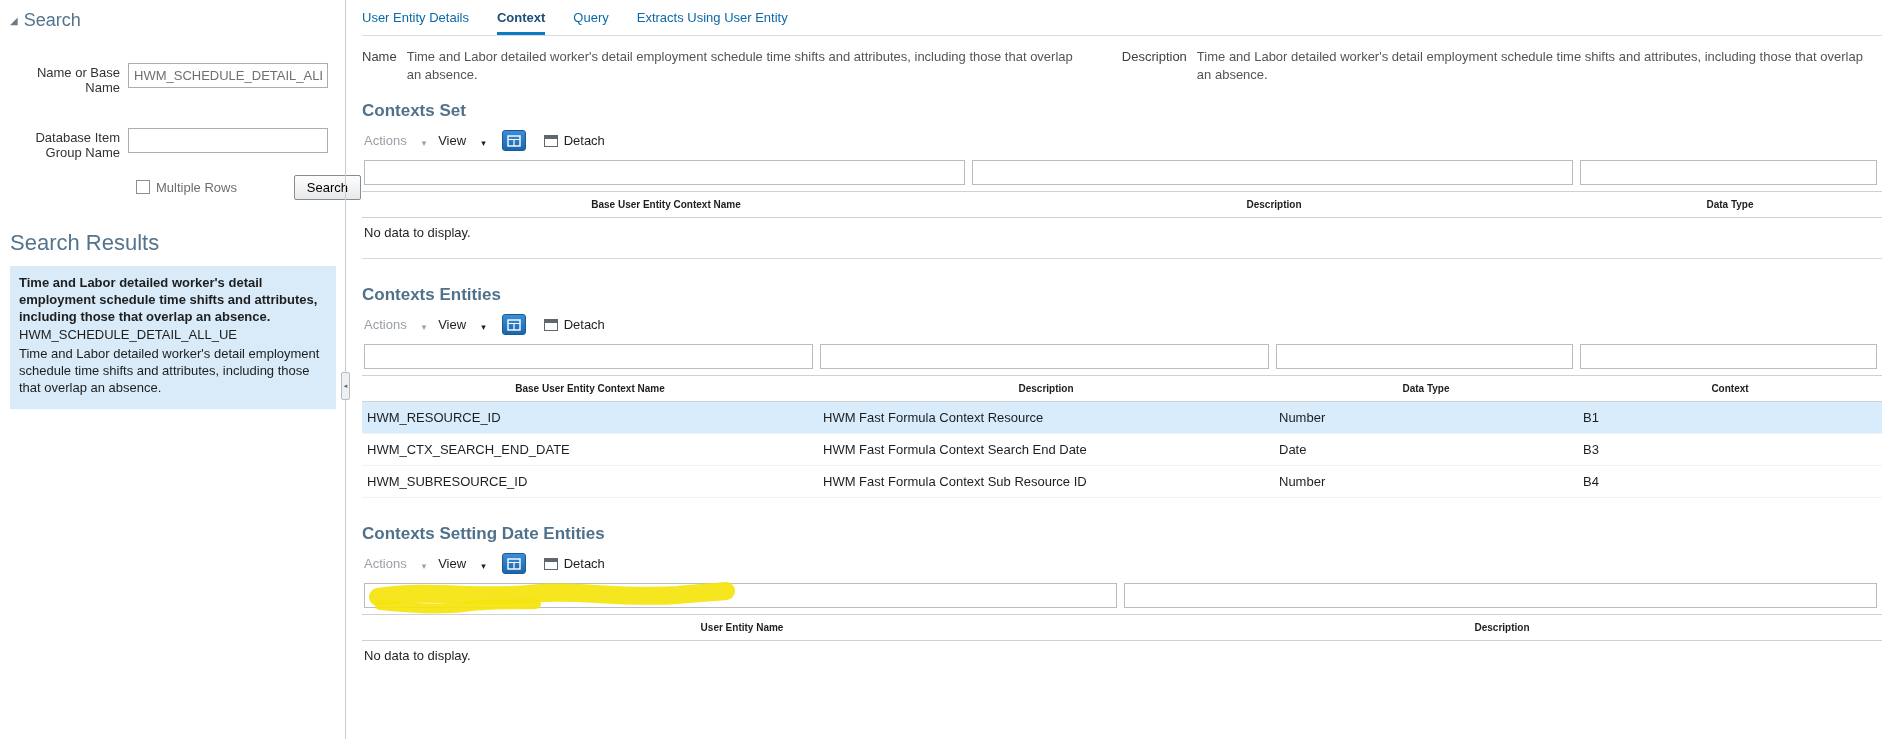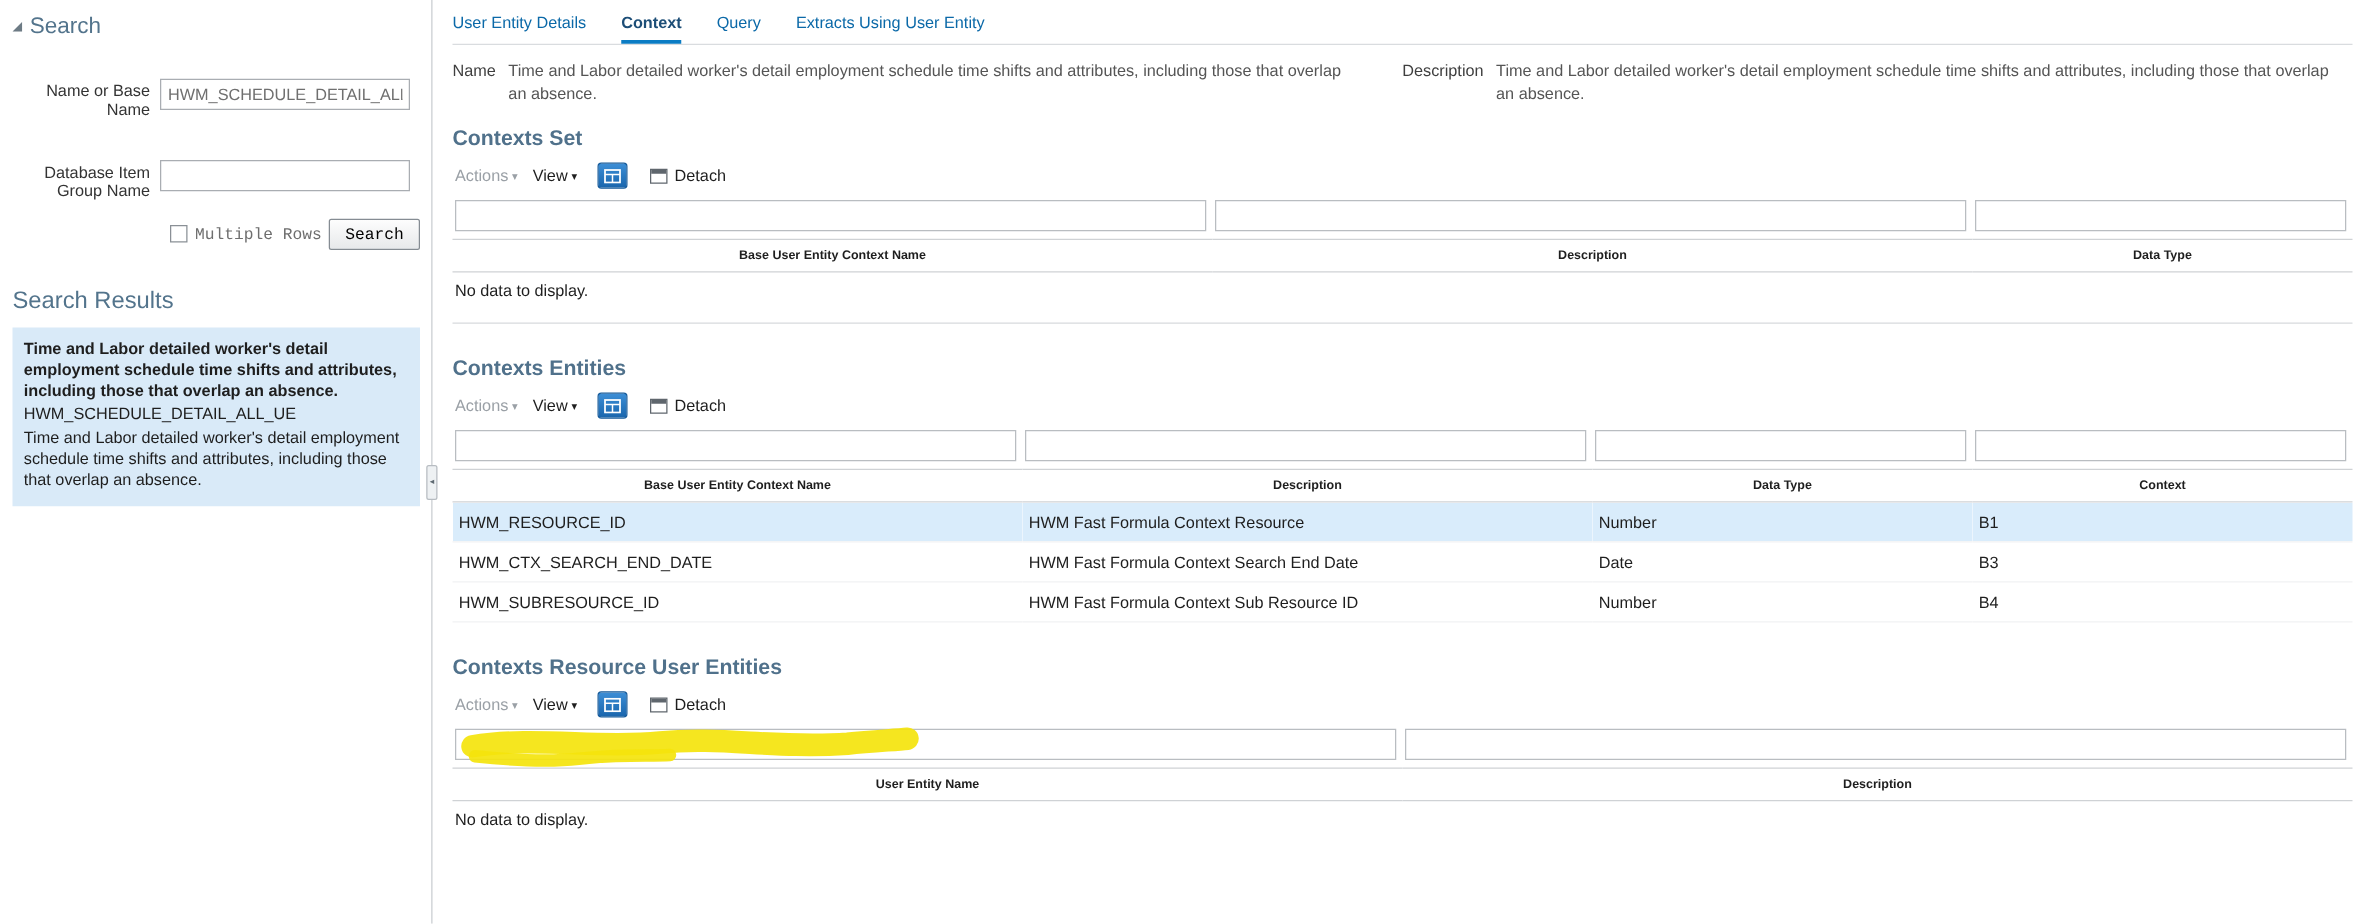--- a/index.html
+++ b/index.html
@@ -8,25 +8,25 @@
 
   .app { display: flex; width: 1888px; height: 739px; }
 
   
   .sidebar { flex: 0 0 345px; width: 345px; padding: 10px 9px 0 10px; position: relative; }
   .panel-header { display: flex; align-items: center; gap: 6px; font-size: 18px; color: #53748c; margin-bottom: 14px; }
   .disclosure { font-size: 10px; color: #6d7b85; cursor: pointer; }
   .form-row { display: flex; align-items: flex-start; margin-bottom: 9px; margin-top: 32px; }
   .form-label { width: 118px; text-align: right; padding-right: 8px; padding-top: 3px; color: #333; line-height: 1.15; }
   .text-input { width: 200px; height: 25px; border: 1px solid #a9adb2; padding: 2px 5px; font: inherit; color: #6f6f6f; background: #fff; }
-  .form-actions { display: flex; align-items: center; margin-left: 126px; margin-top: 14px; width: 200px; font-family: Liberation Mono, monospace; }
+  .form-actions { display: flex; align-items: center; margin-left: 126px; margin-top: 14px; width: 225px; }
   .checkbox { width: 14px; height: 14px; border: 1px solid #8a9096; background: #fff; display: inline-block; margin-right: 6px; }
   .checkbox-label { color: #6e6e6e; }
   .btn { margin-left: auto; border: 1px solid #858c93; border-radius: 2px; background: linear-gradient(#fdfdfd, #e7e9eb); padding: 4px 12px; font: inherit; cursor: pointer; }
-  .results-header { font-size: 19px; color: #53748c; margin: 30px 0 10px; }
+  .results-header { font-size: 22px; color: #53748c; margin: 30px 0 10px; }
   .result-card { background: #d9eaf8; padding: 9px 9px 12px; line-height: 1.3; cursor: pointer; }
   .result-title { font-weight: bold; margin-bottom: 2px; }
   .result-code { margin-bottom: 2px; }
 
   
   .splitter { flex: 0 0 1px; background: #c9cdd1; position: relative; }
   .splitter-handle { position: absolute; top: 372px; left: -4px; width: 9px; height: 28px; background: #eef1f3; border: 1px solid #b7bcc1; border-radius: 2px; font-size: 6px; color: #5f6a72; display: flex; align-items: center; justify-content: center; cursor: col-resize; }
 
   
   .main { flex: 1 1 auto; padding: 0 6px 0 16px; overflow: hidden; }
@@ -36,21 +36,21 @@
   .tab.active { color: #1d4e77; font-weight: bold; padding-bottom: 7px; border-bottom: 3px solid #0b7cc4; }
 
   .detail-header { display: flex; align-items: flex-start; padding: 12px 0 8px; }
   .meta-label { color: #3f3f3f; white-space: nowrap; padding-right: 10px; padding-top: 1px; }
   .meta-value { flex: 1 1 0; color: #555; line-height: 1.35; padding-right: 34px; }
 
   .section-title { font-size: 17px; font-weight: bold; color: #50718b; margin: 10px 0 2px; }
   .content-section.gap-top { margin-top: 26px; }
 
   .toolbar { display: flex; align-items: center; gap: 12px; padding: 7px 2px 6px; }
-  .tb-item { cursor: pointer; display: inline-flex; align-items: center; gap: 3px; }
+  .tb-item { cursor: pointer; display: inline-flex; align-items: flex-end; gap: 15px; }
   .tb-actions { color: #9aa0a6; }
   .tb-view { color: #1e1e1e; }
   .arrow { font-size: 9px; }
   .qbe-button { width: 24px; height: 21px; border-radius: 3px; border: 1px solid #155a9a; background: linear-gradient(#3c8ed6, #1a66ad); display: inline-flex; align-items: center; justify-content: center; cursor: pointer; margin-left: 4px; }
   .detach-group { display: inline-flex; align-items: center; gap: 6px; cursor: pointer; margin-left: 6px; }
   .detach-icon { width: 14px; height: 12px; border: 1px solid #5f666d; position: relative; background: #fff; display: inline-block; }
   .detach-icon::before { content: ""; position: absolute; top: 0; left: 0; right: 0; height: 3px; background: #5f666d; }
 
   .table-region { position: relative; border-bottom: 1px solid #d7dadd; padding-bottom: 16px; }
   .table-region.no-border { border-bottom: none; padding-bottom: 0; }
@@ -230,21 +230,21 @@
                 <td>HWM Fast Formula Context Sub Resource ID</td>
                 <td>Number</td>
                 <td>B4</td>
               </tr>
             </tbody>
           </table>
       </div>
     </section>
 
     <section class="content-section gap-top">
-      <h2 class="section-title">Contexts Resource User Entities</h2>
+      <h2 class="section-title">Contexts Setting Date Entities</h2>
       <div class="toolbar">
         <span class="tb-item tb-actions">
             <span>Actions</span>
             <span class="arrow">▾</span>
           </span>
         <span class="tb-item tb-view">
             <span>View</span>
             <span class="arrow">▾</span>
           </span>
         <span class="qbe-button">

